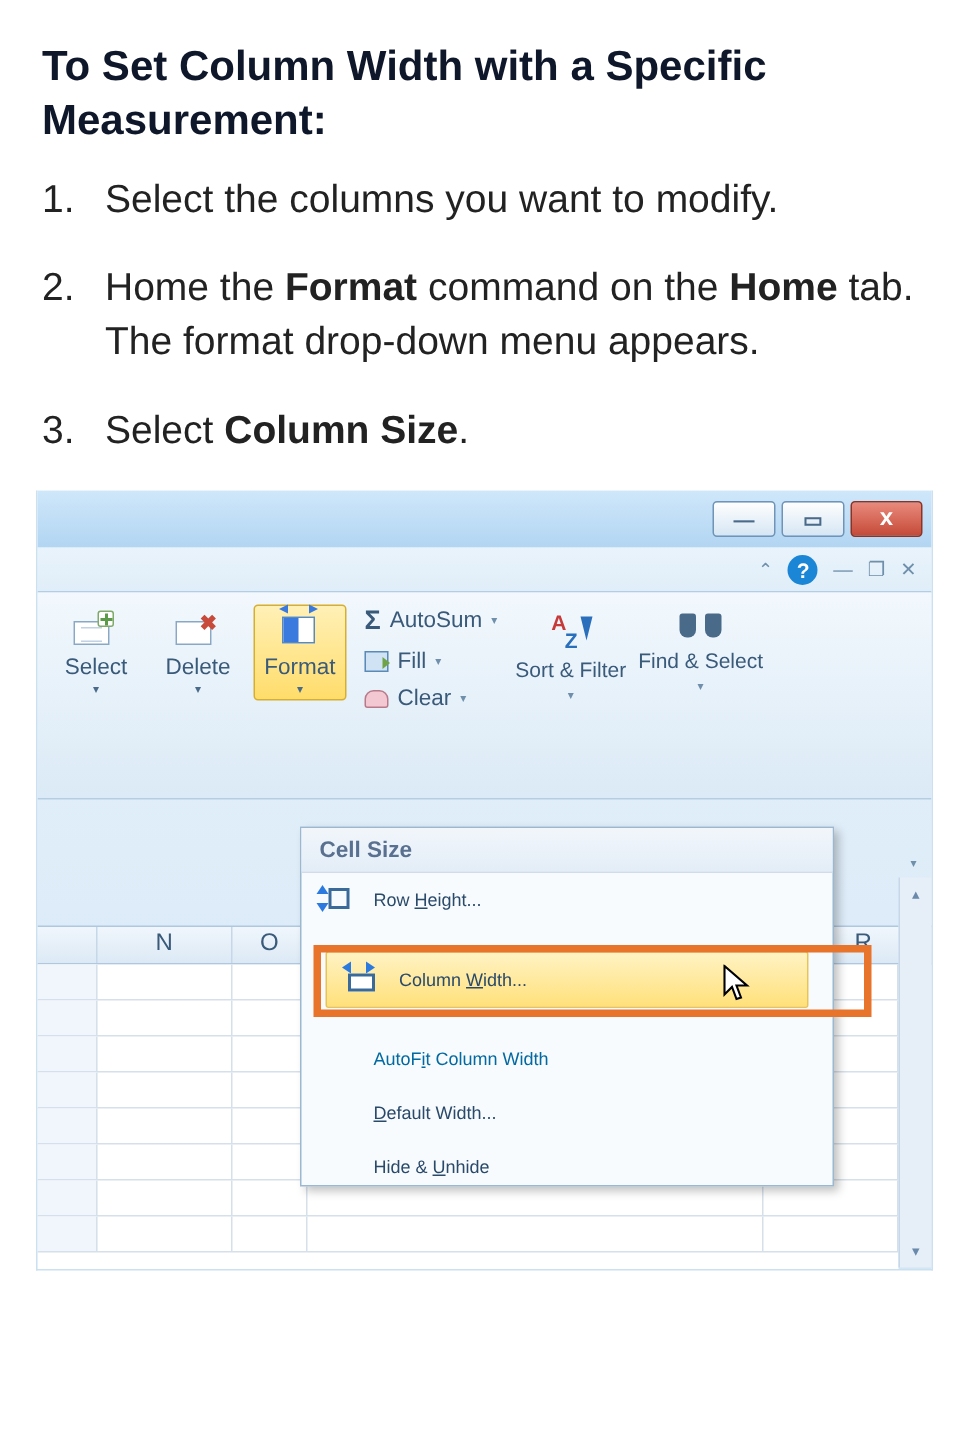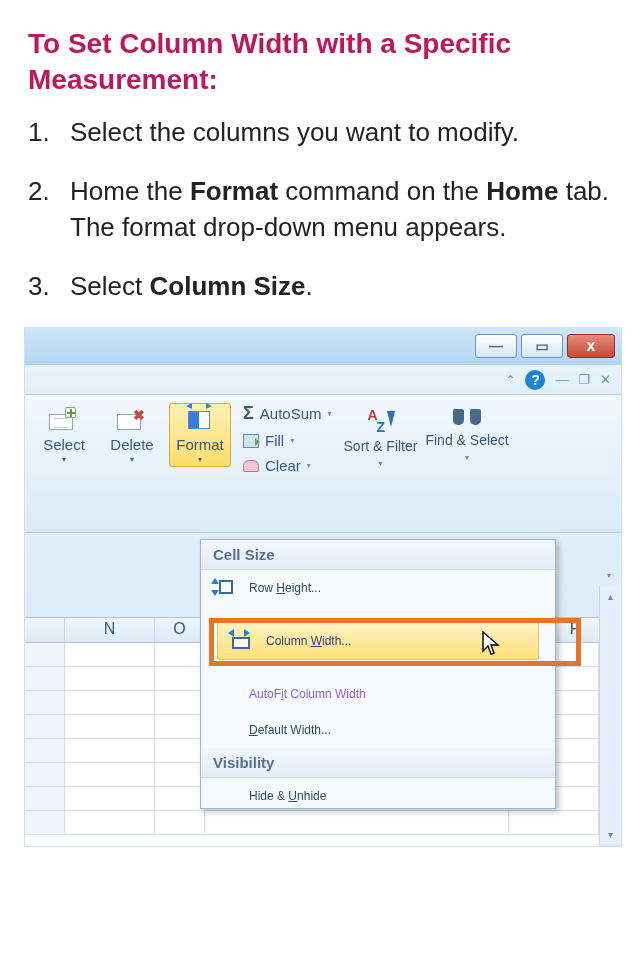--- a/index.html
+++ b/index.html
@@ -5,21 +5,21 @@
   * { box-sizing: border-box; margin: 0; padding: 0; }
   body {
     width: 640px;
     height: 960px;
     font-family: Arial, Helvetica, sans-serif;
     background: #fff;
     overflow: hidden;
   }
   .doc { padding: 26px 28px 0 28px; }
   .heading {
-    color: #be185d;
+    color: #0f172a;
     font-weight: 700;
     font-size: 28px;
     line-height: 1.28;
     margin-bottom: 16px;
   }
   ol.steps {
     list-style: none;
     padding-left: 0;
     font-size: 26px;
     line-height: 1.42;
@@ -144,39 +144,39 @@
   .az-ico .arr{position:absolute;right:-1px;top:4px;width:0;height:0;border-top:16px solid #2a6fbc;border-left:4px solid transparent;border-right:4px solid transparent;}
   .bino {
     width:28px;height:22px;position:relative;
   }
   .bino::before,.bino::after{content:"";position:absolute;width:11px;height:16px;background:#4a6a8a;border-radius:2px 2px 5px 5px;}
   .bino::before{left:0;top:2px;}
   .bino::after{right:0;top:2px;}
   
   .dropdown {
     position: absolute;
-    left: 175px; top: 212px;
+    left: 175px; top: 224px;
     width: 356px;
     background: #f8fbfe;
     border: 1px solid #9cb7d0;
     box-shadow: 3px 3px 6px rgba(0,0,0,0.25);
   }
   .dd-section-label {
     background: linear-gradient(#f2f6fb,#e3edf7);
     padding: 6px 12px;
     font-size: 15px; font-weight:700; color:#5a7090;
     border-bottom: 1px solid #d0dcea;
   }
   .dd-item {
     display: flex; align-items:center;
     padding: 8px 12px 8px 10px;
     font-size: 12px; color:#2a4a6a;
     gap: 12px;
   }
-  .dd-item.cut { color:#8b5cf6; }
+  .dd-item.cut { color:#0369a1; }
   .dd-icon { width:26px; height:20px; display:inline-block; position:relative; flex-shrink:0; }
   .row-h-ico .box{position:absolute;left:8px;top:2px;width:14px;height:14px;border:2px solid #3a6a9a;}
   .row-h-ico .arr1{position:absolute;left:0;top:0;border-bottom:6px solid #2a7adf;border-left:4px solid transparent;border-right:4px solid transparent;}
   .row-h-ico .arr2{position:absolute;left:0;top:12px;border-top:6px solid #2a7adf;border-left:4px solid transparent;border-right:4px solid transparent;}
   .col-w-ico .box{position:absolute;left:4px;top:6px;width:18px;height:12px;border:2px solid #3a6a9a;background:#fff;}
   .col-w-ico .arr1{position:absolute;left:0;top:-2px;border-right:6px solid #2a7adf;border-top:4px solid transparent;border-bottom:4px solid transparent;}
   .col-w-ico .arr2{position:absolute;left:16px;top:-2px;border-left:6px solid #2a7adf;border-top:4px solid transparent;border-bottom:4px solid transparent;}
   .dd-highlight {
     background: linear-gradient(#fff3c4,#ffe07a);
     border: 1px solid #e6c45a;
@@ -442,19 +442,18 @@
         </svg>
     </div>
     <div class="dd-item cut">
       <span class="dd-icon"></span>
       <span><span>AutoF</span><span class="underline">i</span><span>t Column Width</span></span>
     </div>
     <div class="dd-item">
       <span class="dd-icon"></span>
       <span><span class="underline">D</span><span>efault Width...</span></span>
     </div>
-    <div class="dd-section-label">Visibility</div>
     <div class="dd-item" style="padding-bottom:2px">
       <span class="dd-icon"></span>
       <span><span>Hide &amp; </span><span class="underline">U</span><span>nhide</span></span>
     </div>
   </div>
 </div>
 
 </body></html>

